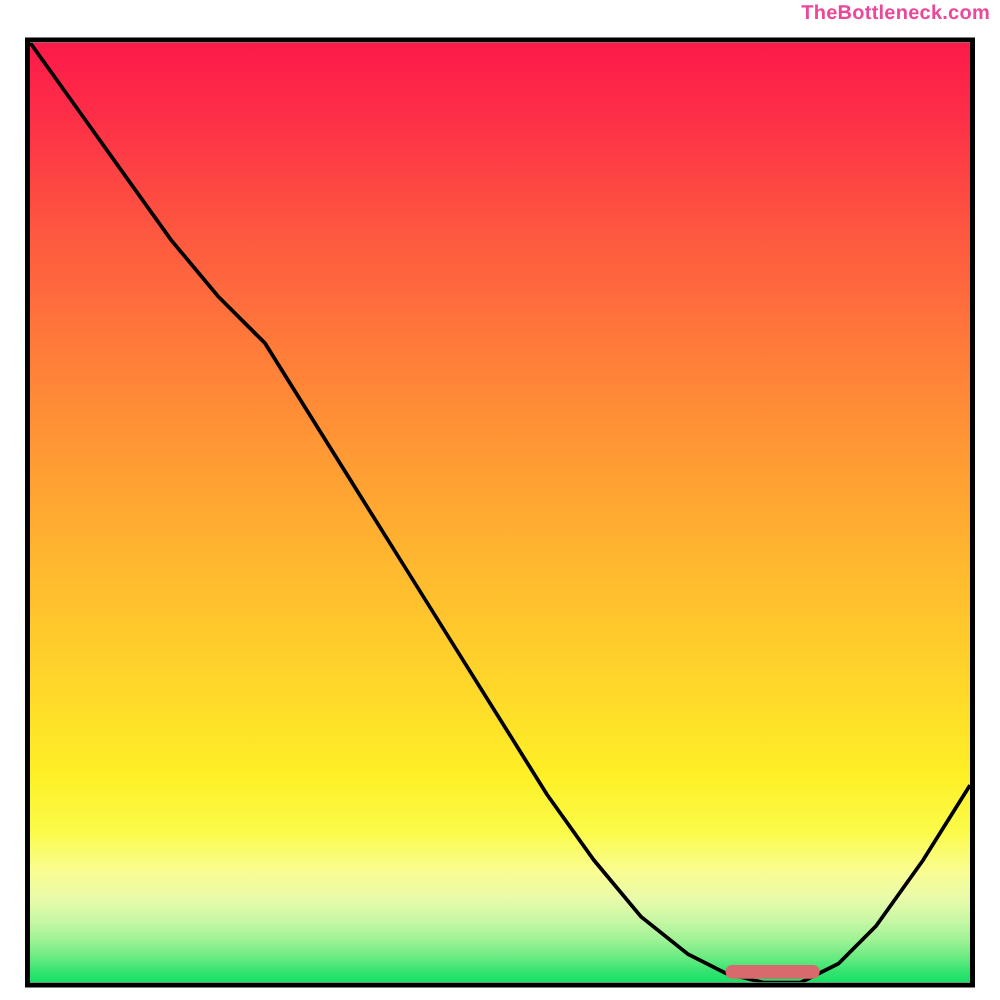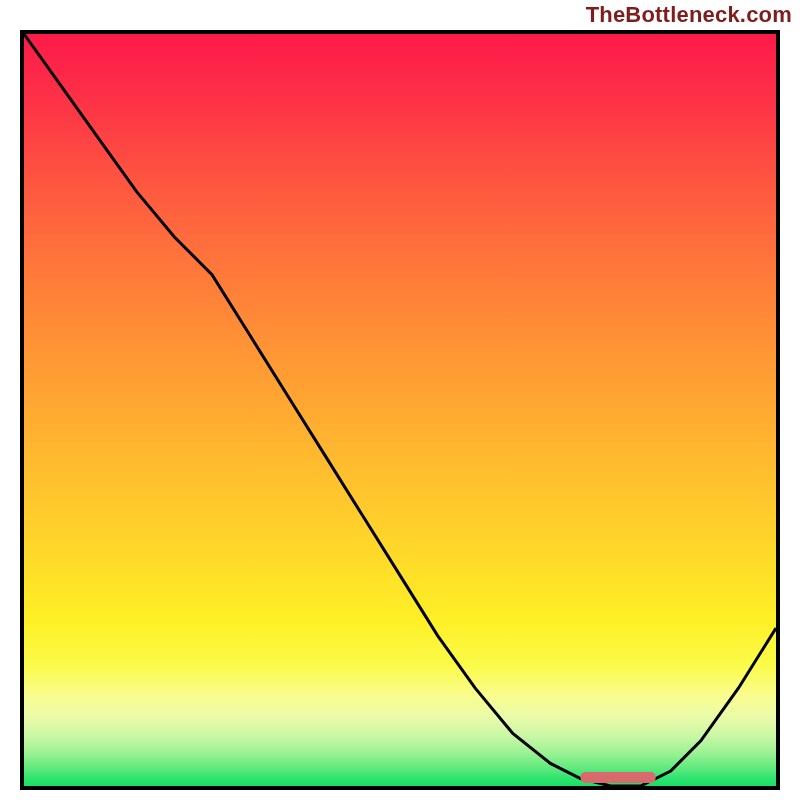--- a/index.html
+++ b/index.html
@@ -13,23 +13,23 @@
   }
   .canvas {
     position: relative;
     width: 800px;
     height: 800px;
   }
   .watermark {
     position: absolute;
     top: 2px;
     right: 8px;
-    font-size: 22px;
+    font-size: 16px;
     font-weight: 600;
-    color: #7f1d1d;
+    color: #ec4899;
     letter-spacing: 0.2px;
   }
   .plot-area {
     position: absolute;
     left: 20px;
     top: 30px;
     width: 760px;
     height: 760px;
     box-sizing: border-box;
     border: 4px solid #000000;

